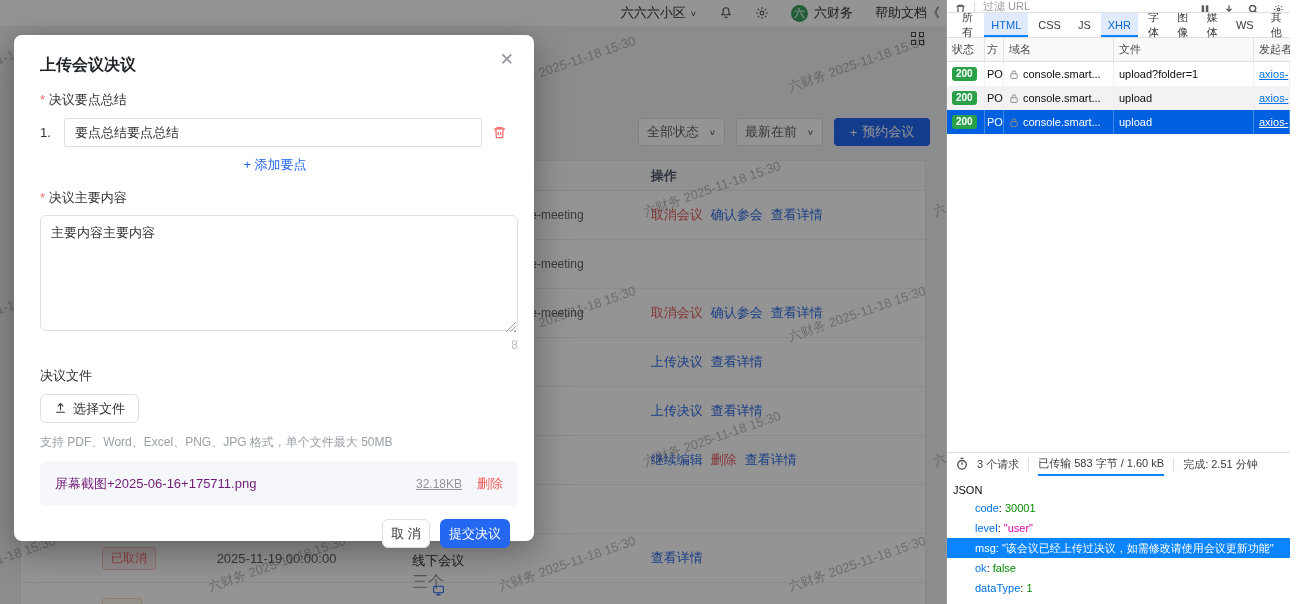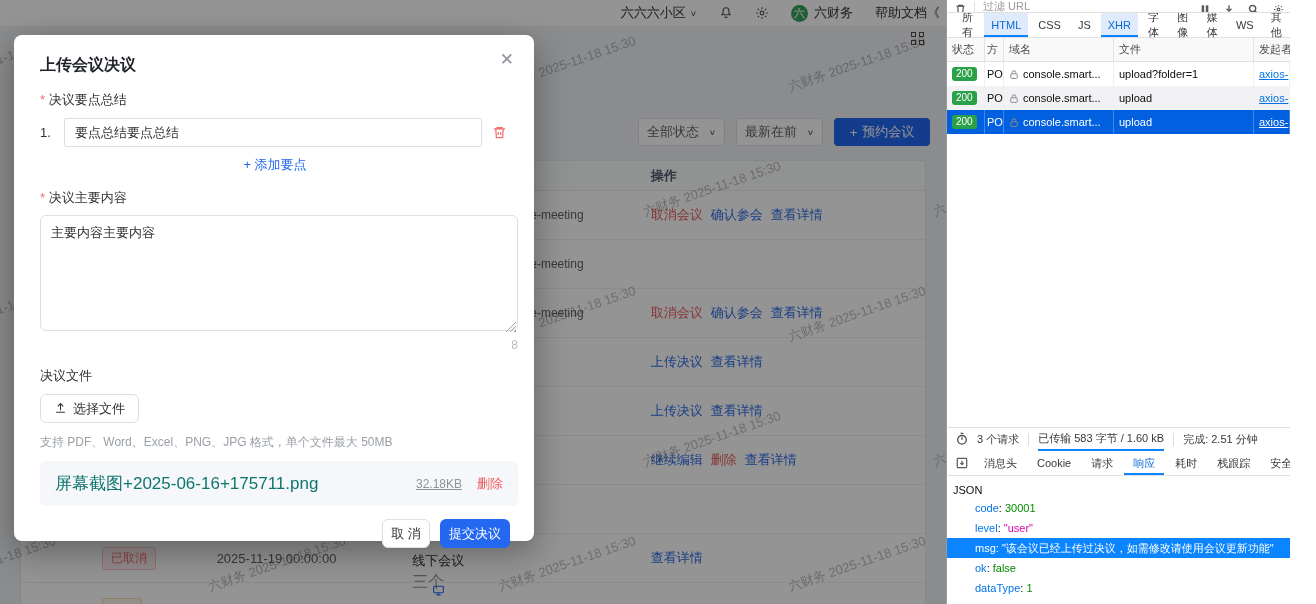--- a/index.html
+++ b/index.html
@@ -54,21 +54,21 @@
   .add-point { margin-top:9px; text-align:center; font-size:13px; color:#2468f2; cursor:pointer; }
   .content-area { margin-top:8px; width:478px; height:116px; border:1px solid #dcdfe6; border-radius:6px; padding:8px 10px; font-size:13px; color:#303133; font-family:inherit; resize:none; outline:none; position:relative; }
   .ta-wrap { position:relative; margin-top:8px; width:478px; }
   .ta-wrap textarea { margin-top:0; width:100%; }
   .ta-handle { position:absolute; right:2px; bottom:3px; width:11px; height:11px; background:
      repeating-linear-gradient(135deg, transparent 0 2px, #9aa0a6 2px 3px); clip-path:polygon(100% 0,100% 100%,0 100%); }
   .char-count { text-align:right; font-size:12px; color:#b7bcc4; margin-top:3px; width:478px; }
   .choose-btn { margin-top:9px; height:29px; display:inline-flex; align-items:center; gap:6px; padding:0 13px; background:#fff; border:1px solid #dcdfe6; border-radius:6px; font-size:13px; color:#303133; cursor:pointer; }
   .file-hint { margin-top:11px; font-size:12px; color:#9aa0a8; }
   .file-card { margin-top:10px; width:478px; height:45px; background:#f5f7fa; border-radius:6px; display:flex; align-items:center; padding:0 15px; }
-  .file-name { flex:1; font-size:17px; color:#0f766e; }
+  .file-name { flex:1; font-size:13px; color:#701a75; }
   .file-size { font-size:12px; color:#909399; margin-right:15px;text-decoration:underline; }
   .file-del { font-size:13px; color:#f05b5b; cursor:pointer; }
   .modal-footer { margin-top:13px; display:flex; justify-content:flex-end; gap:10px; }
   .btn-cancel { width:48px; height:29px; background:#fff; border:1px solid #dcdfe6; border-radius:6px; font-size:13px; color:#303133; cursor:pointer; }
   .btn-submit { width:70px; height:29px; background:#2468f2; border:none; border-radius:6px; font-size:13px; color:#fff; cursor:pointer; }
 
   
   .devtools { position:absolute; left:946px; top:0; width:344px; height:604px; background:#fff; border-left:1px solid #9b9b9b; display:flex; flex-direction:column; font-size:11px; color:#0c0c0d; }
   .dt-topbar { height:13px; border-bottom:1px solid #e0e0e2; display:flex; align-items:flex-end; gap:8px; padding:0 8px; overflow:hidden; position:relative; }
   .dt-topbar .ic { margin-bottom:-5px; }
@@ -79,21 +79,21 @@
   .ftab { display:flex; align-items:center; padding:0 7px; color:#38383d; cursor:pointer; }
   .ftab.active { color:#0b6ad6; background:#dfeafc; box-shadow:inset 0 -2px 0 #0a84ff; }
   .dt-netheader { height:24px; display:flex; align-items:center; border-bottom:1px solid #e0e0e2; color:#4a4a4f; background:#f9f9fa; }
   .ncell { height:100%; display:flex; align-items:center; padding:0 5px; border-right:1px solid #e3e3e6; overflow:hidden; white-space:nowrap; }
   .ncol-status{width:38px;} .ncol-method{width:19px; padding:0 2px;} .ncol-domain{width:110px; gap:4px;} .ncol-file{width:140px;} .ncol-init{flex:1; border-right:none;}
   .nrow { height:24px; display:flex; align-items:center; cursor:pointer; }
   .nrow.alt { background:#f2f2f4; }
   .nrow .ncell { border-right:1px solid #f0f0f2; }
   .nrow.selected { background:#0060df; color:#fff; }
   .nrow.selected .ncell { border-right-color:rgba(255,255,255,.25); }
-  .sbadge { background:#2aa148; color:#fff; font-weight:normal; font-size:10px; border-radius:3px; padding:1px 4px; line-height:1.2; }
+  .sbadge { background:#2aa148; color:#fff; font-weight:bold; font-size:10px; border-radius:3px; padding:1px 4px; line-height:1.2; }
   .dom-txt { overflow:hidden; text-overflow:ellipsis; }
   .init-link { color:#0074e8; text-decoration:underline; cursor:pointer; }
   .nrow.selected .init-link { color:#fff; }
   .dt-spacer { flex:1; }
   .dt-statusbar { height:24px; border-top:1px solid #e0e0e2; display:flex; align-items:center; gap:9px; padding:0 9px; color:#38383d; }
   .sb-sep { width:1px; height:13px; background:#ddd; }
   .sb-transfer { height:100%; display:flex; align-items:center; border-bottom:2px solid #0a84ff; }
   .dt-detailtabs { height:25px; border-bottom:1px solid #e0e0e2; display:flex; align-items:stretch; gap:2px; padding-left:4px; overflow:hidden; }
   .dtab { display:flex; align-items:center; padding:0 9px; color:#38383d; cursor:pointer; white-space:nowrap; }
   .dtab.active { color:#0b6ad6; box-shadow:inset 0 -2px 0 #0a84ff; }
@@ -469,35 +469,20 @@
             <path d="M7 9V6M5.4 1.4h3.2"></path>
           </svg>
       </span>
       <span>3 个请求</span>
       <span class="sb-sep"></span>
       <span class="sb-transfer">已传输 583 字节 / 1.60 kB</span>
       <span class="sb-sep"></span>
       <span>完成: 2.51 分钟</span>
     </div>
 
-    <div class="dt-detailtabs" id="dtDetailTabs">
-        <span class="dtab-icon">
-          <svg width="12" height="12" viewBox="0 0 14 14" fill="none" stroke="#5a5a5f" stroke-width="1.4">
-            <rect x="1.5" y="1.5" width="11" height="11" rx="1"></rect>
-            <path d="M7 4.5v4M5.2 7l1.8 1.8L8.8 7"></path>
-          </svg>
-        </span>
-        <span class="dtab">消息头</span>
-        <span class="dtab">Cookie</span>
-        <span class="dtab">请求</span>
-        <span class="dtab active">响应</span>
-        <span class="dtab">耗时</span>
-        <span class="dtab">栈跟踪</span>
-        <span class="dtab">安全</span>
-      </div>
 
 
     <div class="dt-json">
       <div class="json-root">JSON</div>
       <div id="jsonProps">
           <div class="jrow">
       <span class="jkey">code</span><span>: </span><span class="jval-number">30001</span>
     </div>
           <div class="jrow">
       <span class="jkey">level</span><span>: </span><span class="jval-string">"user"</span>

